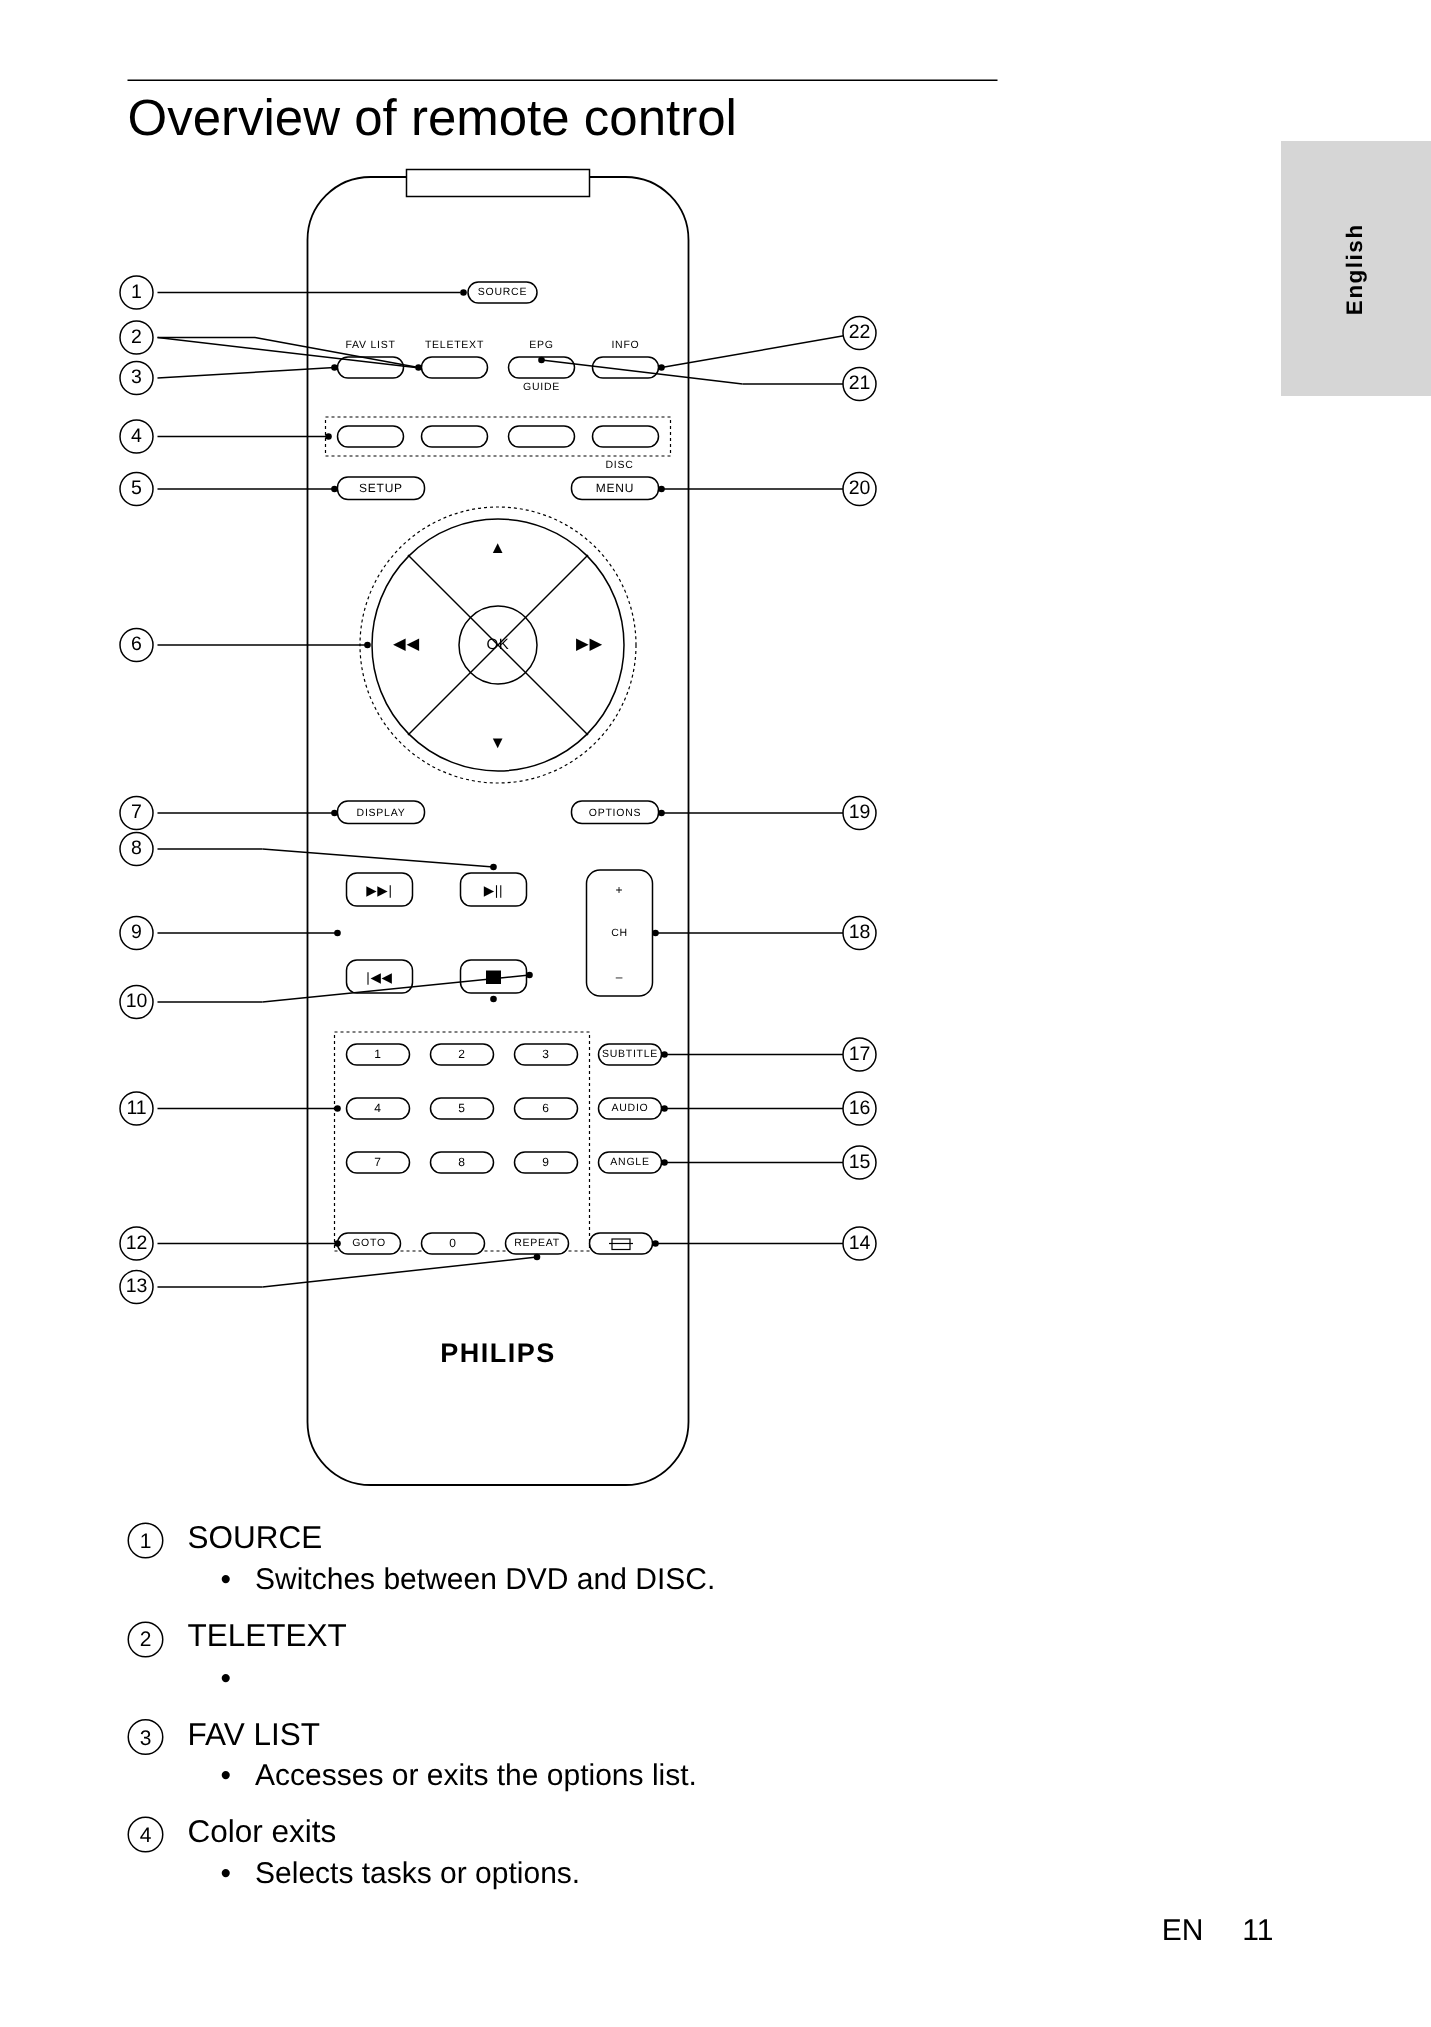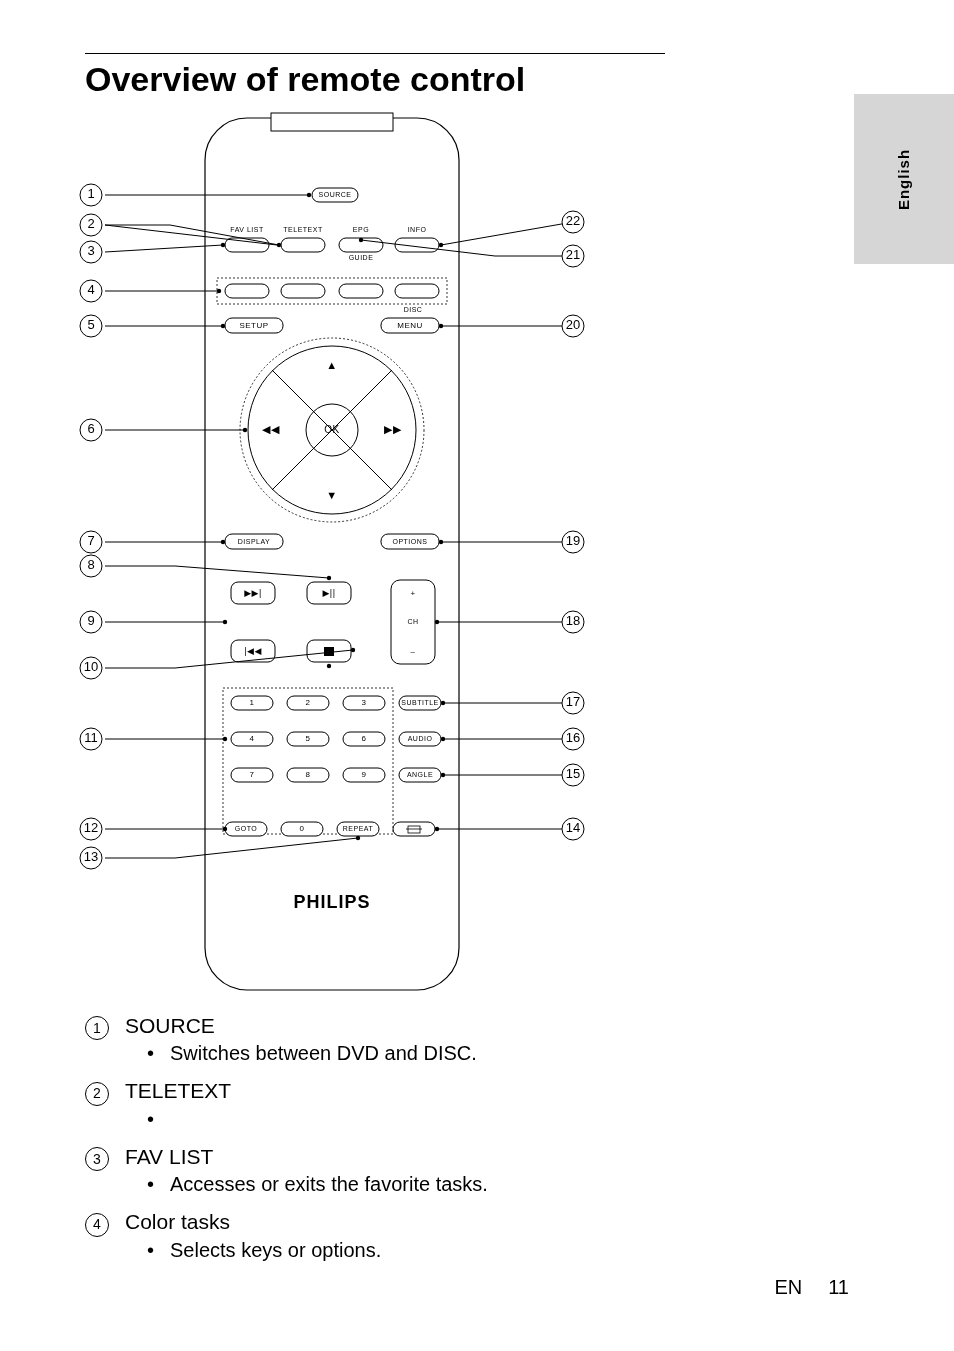--- a/index.html
+++ b/index.html
@@ -22,21 +22,21 @@
     top: 53px;
     width: 580px;
     height: 0;
     border-top: 1.5px solid #000;
   }
   .title {
     position: absolute;
     left: 85px;
     top: 60px;
     font-size: 34px;
-    font-weight: 700;
+    font-weight: 400;
   }
   .lang-tab {
     position: absolute;
     right: 0;
     top: 94px;
     width: 100px;
     height: 170px;
     background: #d6d6d6;
     display: flex;
     align-items: center;
@@ -416,31 +416,31 @@
         <span class="bullet-dot">•</span>
       </div>
     </div>
     <div class="desc-item">
       <div class="desc-head">
         <span class="circ">3</span>
         <span class="term">FAV LIST</span>
       </div>
       <div class="bullet-row">
         <span class="bullet-dot">•</span>
-        <span>Accesses or exits the favorite tasks.</span>
+        <span>Accesses or exits the options list.</span>
       </div>
     </div>
     <div class="desc-item">
       <div class="desc-head">
         <span class="circ">4</span>
-        <span class="term">Color tasks</span>
+        <span class="term">Color exits</span>
       </div>
       <div class="bullet-row">
         <span class="bullet-dot">•</span>
-        <span>Selects keys or options.</span>
+        <span>Selects tasks or options.</span>
       </div>
     </div>
   </div>
 
   <div class="footer">
     <span class="lang">EN</span>
     <span class="pn">11</span>
   </div>
 </div>
 

